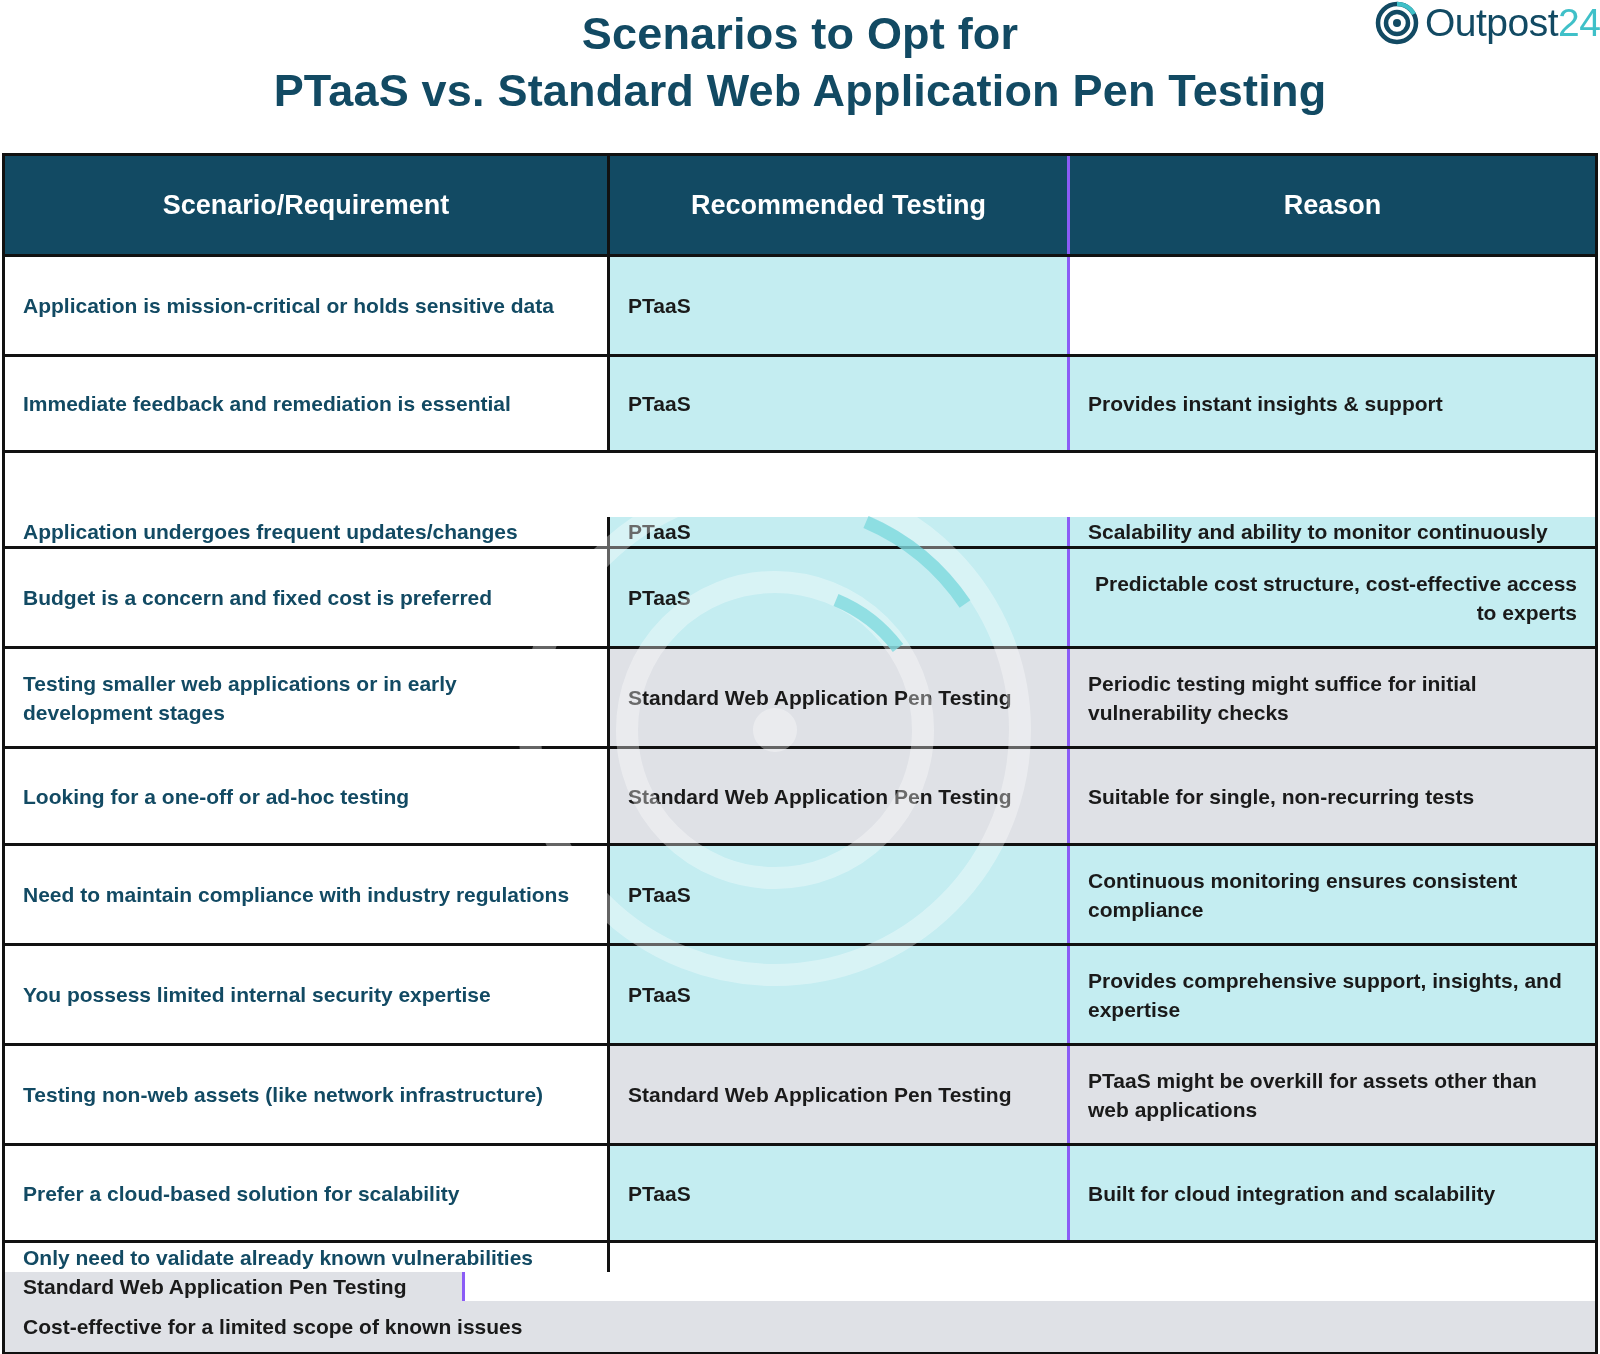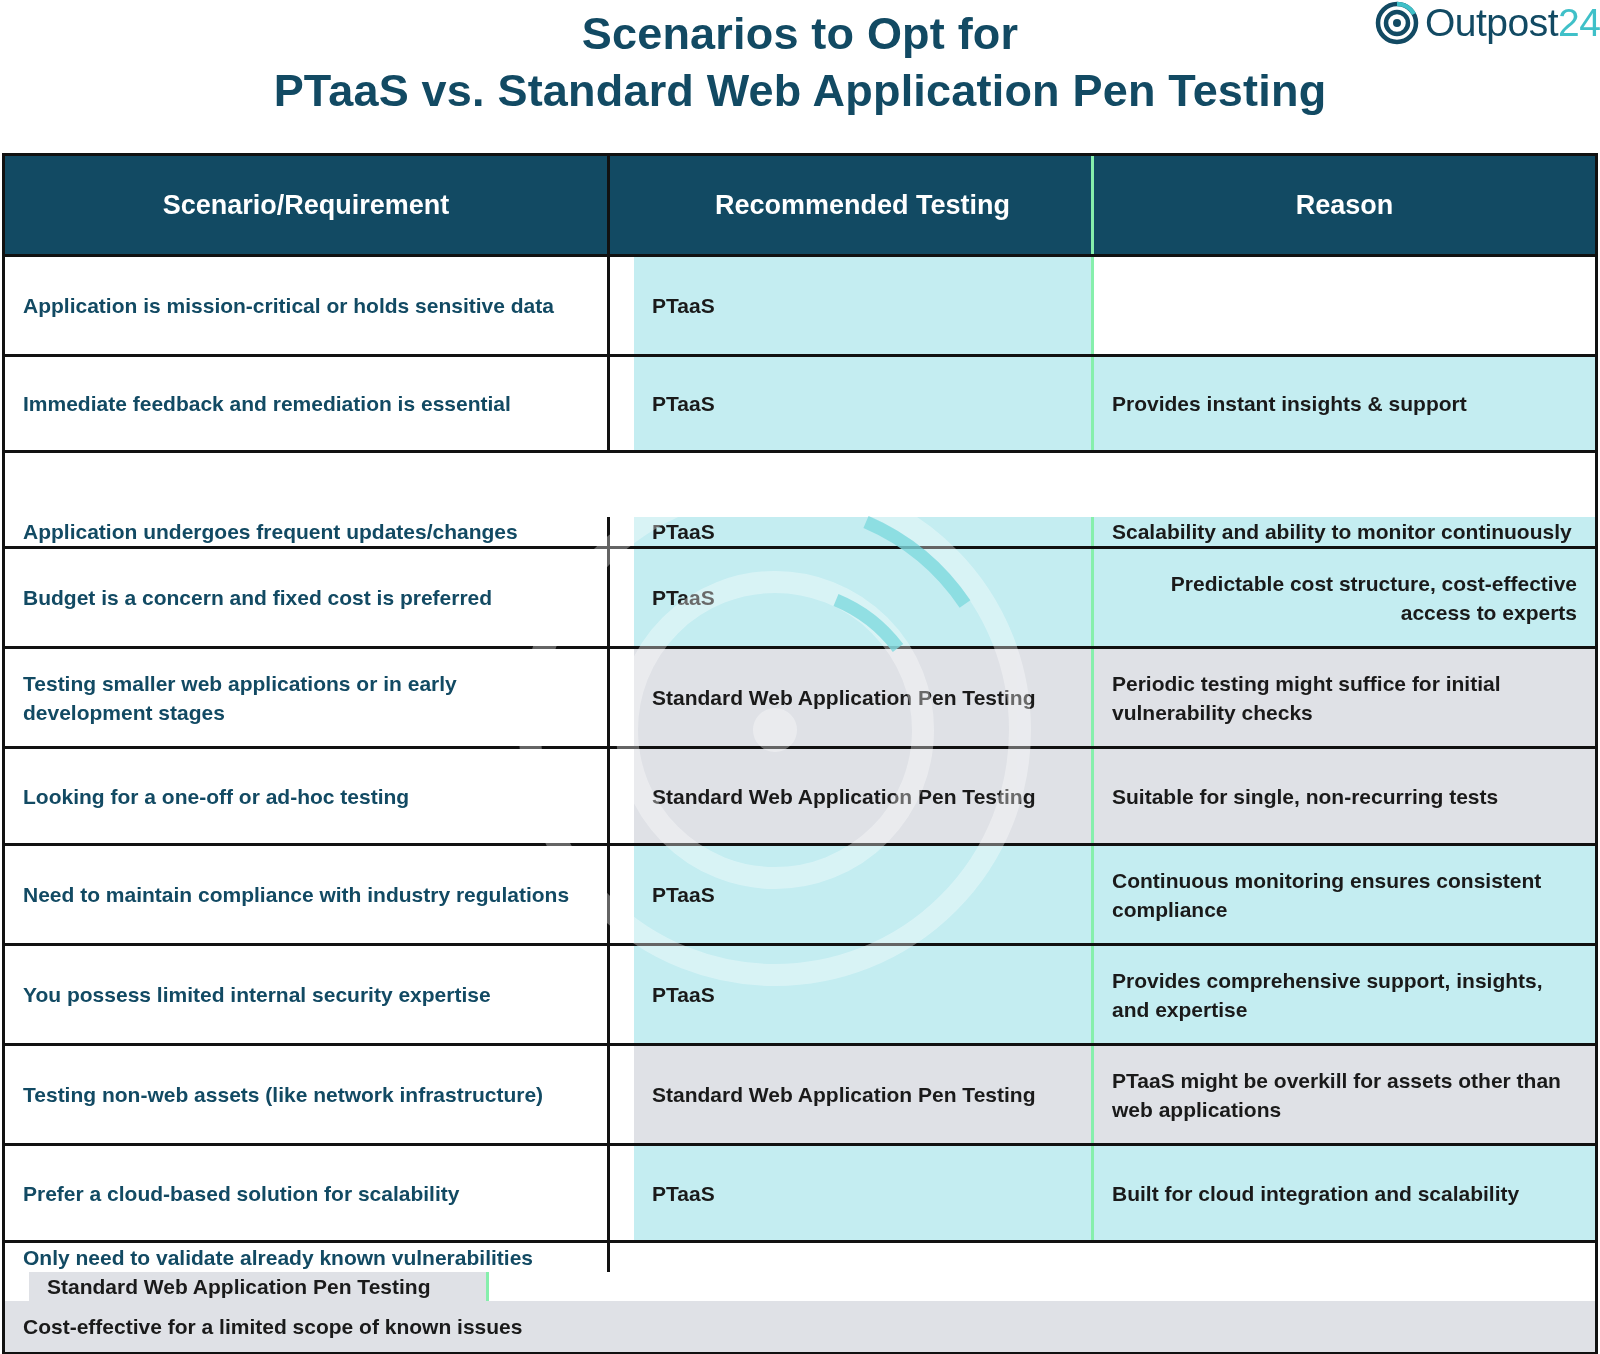--- a/index.html
+++ b/index.html
@@ -16,21 +16,21 @@
   .logo { position: absolute; left: 1375px; top: 0px; height: 46px; display: flex; align-items: center; }
   .logo svg { display: block; }
   .logo-text { font-size: 39px; color: #124a63; margin-left: 6px; line-height: 46px; letter-spacing: -0.5px; }
   .logo-text .num { color: #3fc0c8; }
 
   .table { position: absolute; left: 2px; top: 153px; width: 1596px; border: 3px solid #111; box-sizing: border-box; }
   .row { display: flex; border-top: 3px solid #111; box-sizing: border-box; }
   .row.header { border-top: none; background: #124a63; }
   .cell { display: flex; align-items: center; box-sizing: border-box; padding: 0 18px; font-weight: bold; font-size: 21px; line-height: 29px; }
   .c1 { width: 605px; border-right: 3px solid #111; }
-  .c2 { width: 460px; border-right: 3px solid #86efac; margin-left: 24px; }
+  .c2 { width: 460px; border-right: 3px solid #8b5cf6; }
   .c3 { flex: 1; }
   .header .cell { justify-content: center; color: #ffffff; font-size: 27px; }
   .body .c1 { color: #124a63; background: #ffffff; }
   .body .c2, .body .c3 { color: #1a1a1a; }
   .bg-ptaas { background: #c4edf1; }
   .bg-std { background: #dfe1e6; }
 
   .watermark { position: absolute; left: 0; top: 0; width: 1600px; height: 1354px; pointer-events: none; }
 </style>
 </head>

